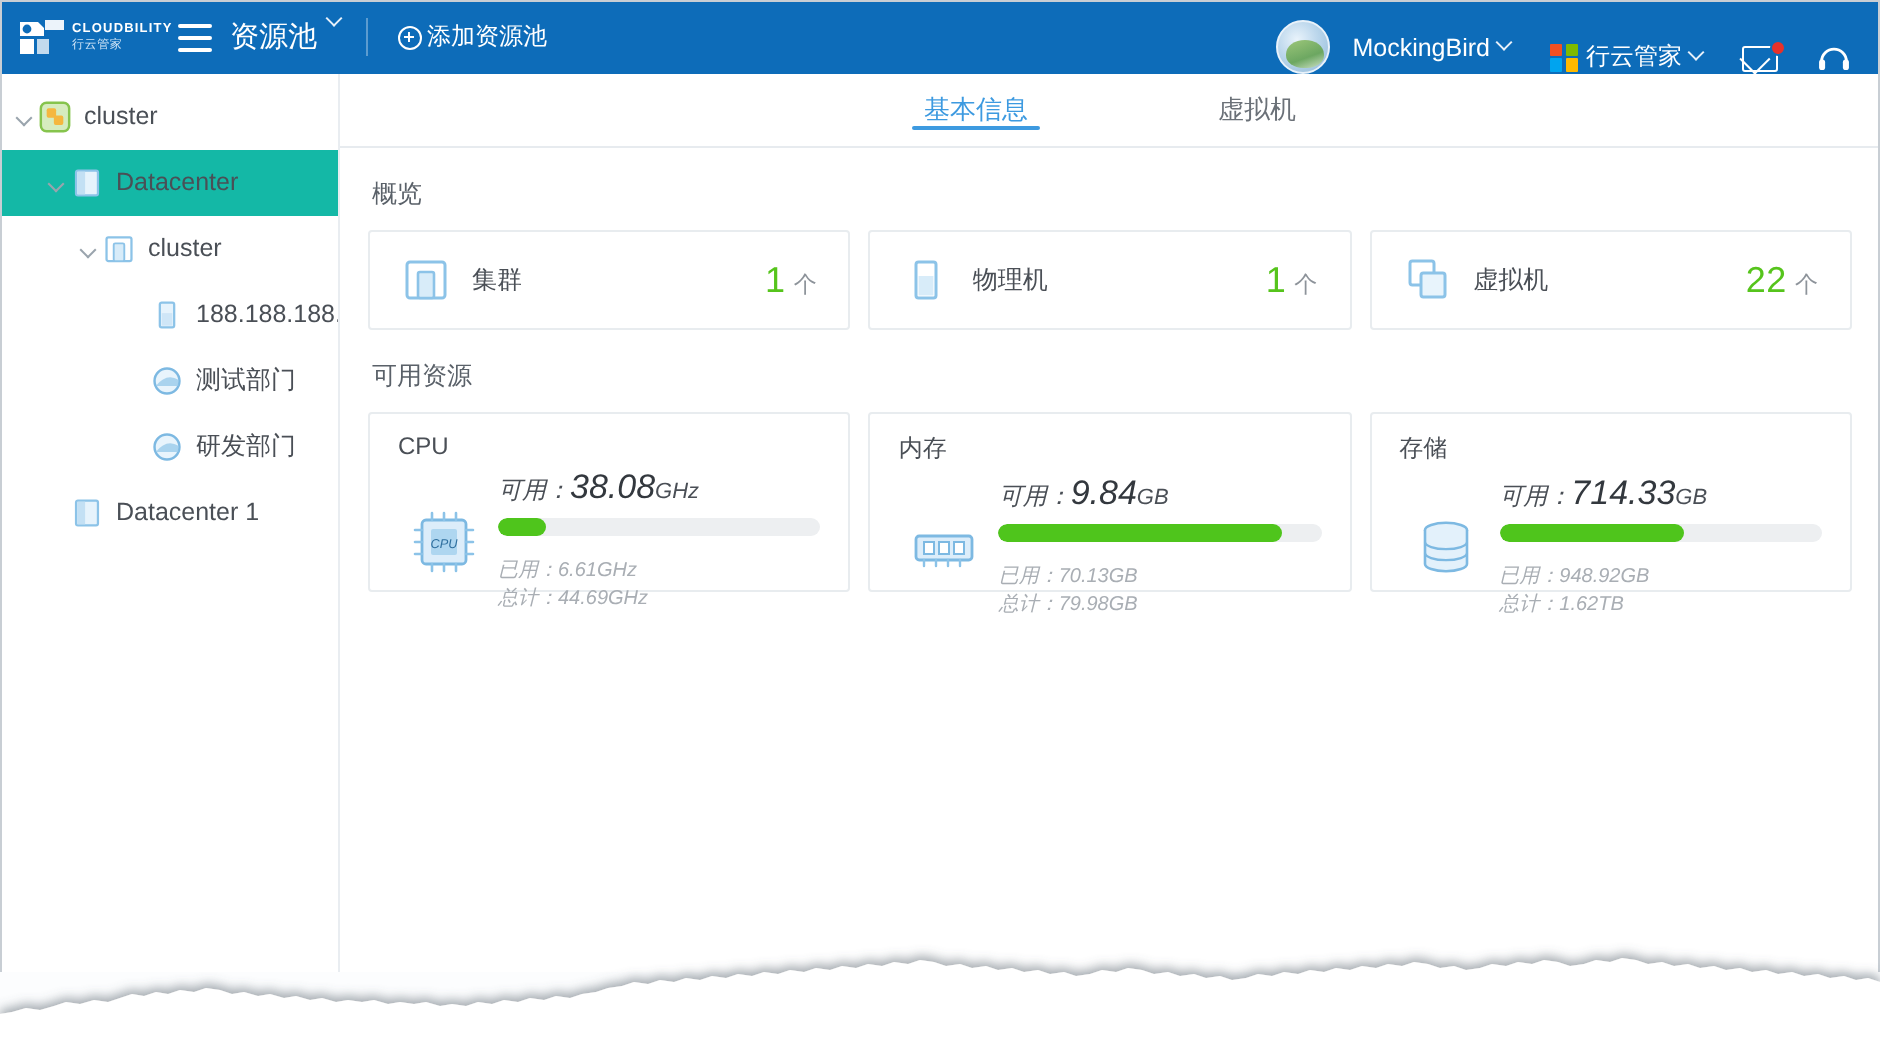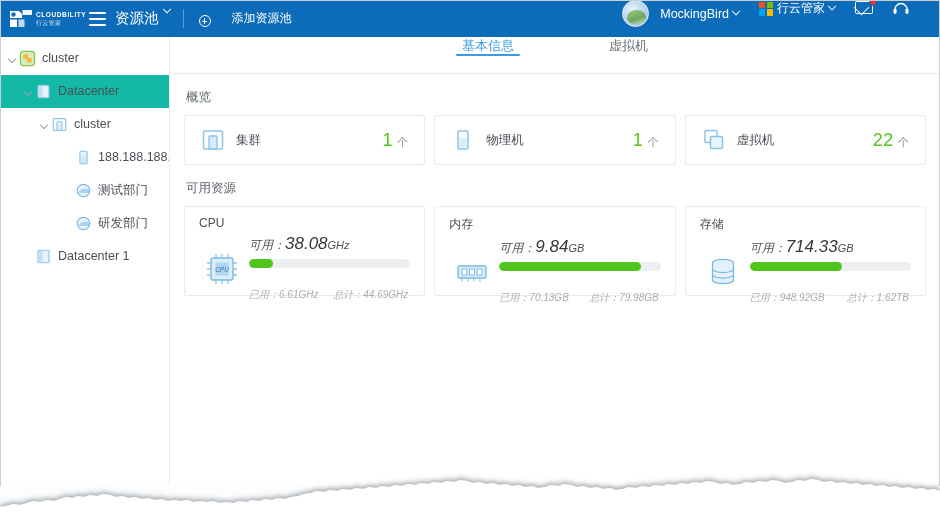--- a/index.html
+++ b/index.html
@@ -53,35 +53,35 @@
     display: inline-block; width: 6px; height: 6px;
     border-right: 1.3px solid #e8f1fa; border-bottom: 1.3px solid #e8f1fa;
     transform: rotate(45deg) translate(-2px,-2px);
   }
   .hdr-divider {
     width: 1px; height: 19px; background: rgba(255,255,255,.33);
     margin-left: 13px;
   }
   .add-pool {
     margin-left: 15px; font-size: 12px; display: flex;
-    align-items: flex-end; gap: 21px; cursor: pointer; color: #fff;
+    align-items: center; gap: 3px; cursor: pointer; color: #fff;
   }
   .plus-circle {
     width: 12px; height: 12px; border: 1.2px solid #ffffff;
     border-radius: 50%; position: relative; flex: none;
   }
   .plus-circle::before, .plus-circle::after {
     content: ""; position: absolute; background: #fff;
   }
   .plus-circle::before { left: 2.3px; top: 4.6px; width: 5.4px; height: 1.2px; }
   .plus-circle::after  { top: 2.3px; left: 4.6px; height: 5.4px; width: 1.2px; }
 
   .hdr-right {
-    margin-left: auto; display: flex; align-items: flex-start;
-    height: 37px; padding-right: 30px;
+    margin-left: auto; display: flex; align-items: flex-end;
+    height: 37px; padding-right: 14px;
   }
   .avatar {
     width: 27px; height: 27px; border-radius: 50%;
     background: radial-gradient(circle at 38% 35%, #e9f3fb 0%, #bcd7ec 45%, #8fb8d8 100%);
     border: 1.6px solid #e9f2fa; margin-right: 7px; flex: none;
     position: relative; overflow: hidden;
   }
   .avatar::after {
     content:""; position:absolute; left:4px; top:9px;
     width:19px; height:14px; border-radius: 50% 50% 45% 45%;
@@ -144,21 +144,21 @@
   .tree-label { line-height: 1; }
 
   
   .main {
     position: absolute; left: 170px; top: 37px;
     width: 770px; height: 449px;
     background: #ffffff;
   }
   .tabbar {
     height: 37px; border-bottom: 1px solid #e7ebef;
-    display: flex; align-items: flex-start; justify-content: center;
+    display: flex; align-items: center; justify-content: center;
     gap: 83px; background: #fff;
   }
   .tab {
     font-size: 13px; color: #6b7178; display: flex; align-items: center;
     padding: 0 6px; cursor: pointer; position: relative;
   }
   .tab.active { color: #3d9ae0; }
   .tab.active::after {
     content: ""; position: absolute; left: 0; right: 0; bottom: -1px;
     height: 2px; background: #3d9ae0; border-radius: 1px;
@@ -191,22 +191,22 @@
   .res-avail {
     font-size: 12px; color: #4a4f56; margin-bottom: 5px; white-space: nowrap;
   }
   .res-avail b { font-size: 17px; font-weight: normal; color: #33383e; }
   .res-avail .unit { font-size: 11px; color: #4a4f56; }
   .bar-track {
     height: 9px; border-radius: 5px; background: #edeff1; overflow: hidden;
   }
   .bar-fill { height: 100%; border-radius: 5px; background: #4fc51c; }
   .res-foot {
-    display: flex; justify-content: space-between;
-    font-size: 10px; color: #a9aeb4; margin-top: 20px; padding-right: 2px;
+    display: flex; 
+    font-size: 10px; color: #a9aeb4; margin-top: 10px; padding-right: 2px; flex-direction: column;
   }
 
   
   .torn {
     position: absolute; left: 0; bottom: 0; width: 940px; height: 60px;
     pointer-events: none; z-index: 9;
   }
   .frame-line {
     position: absolute; top: 0; left: 0; width: 940px; height: 486px;
     border-left: 1px solid #c8ced4; border-top: 1px solid #c8ced4;

